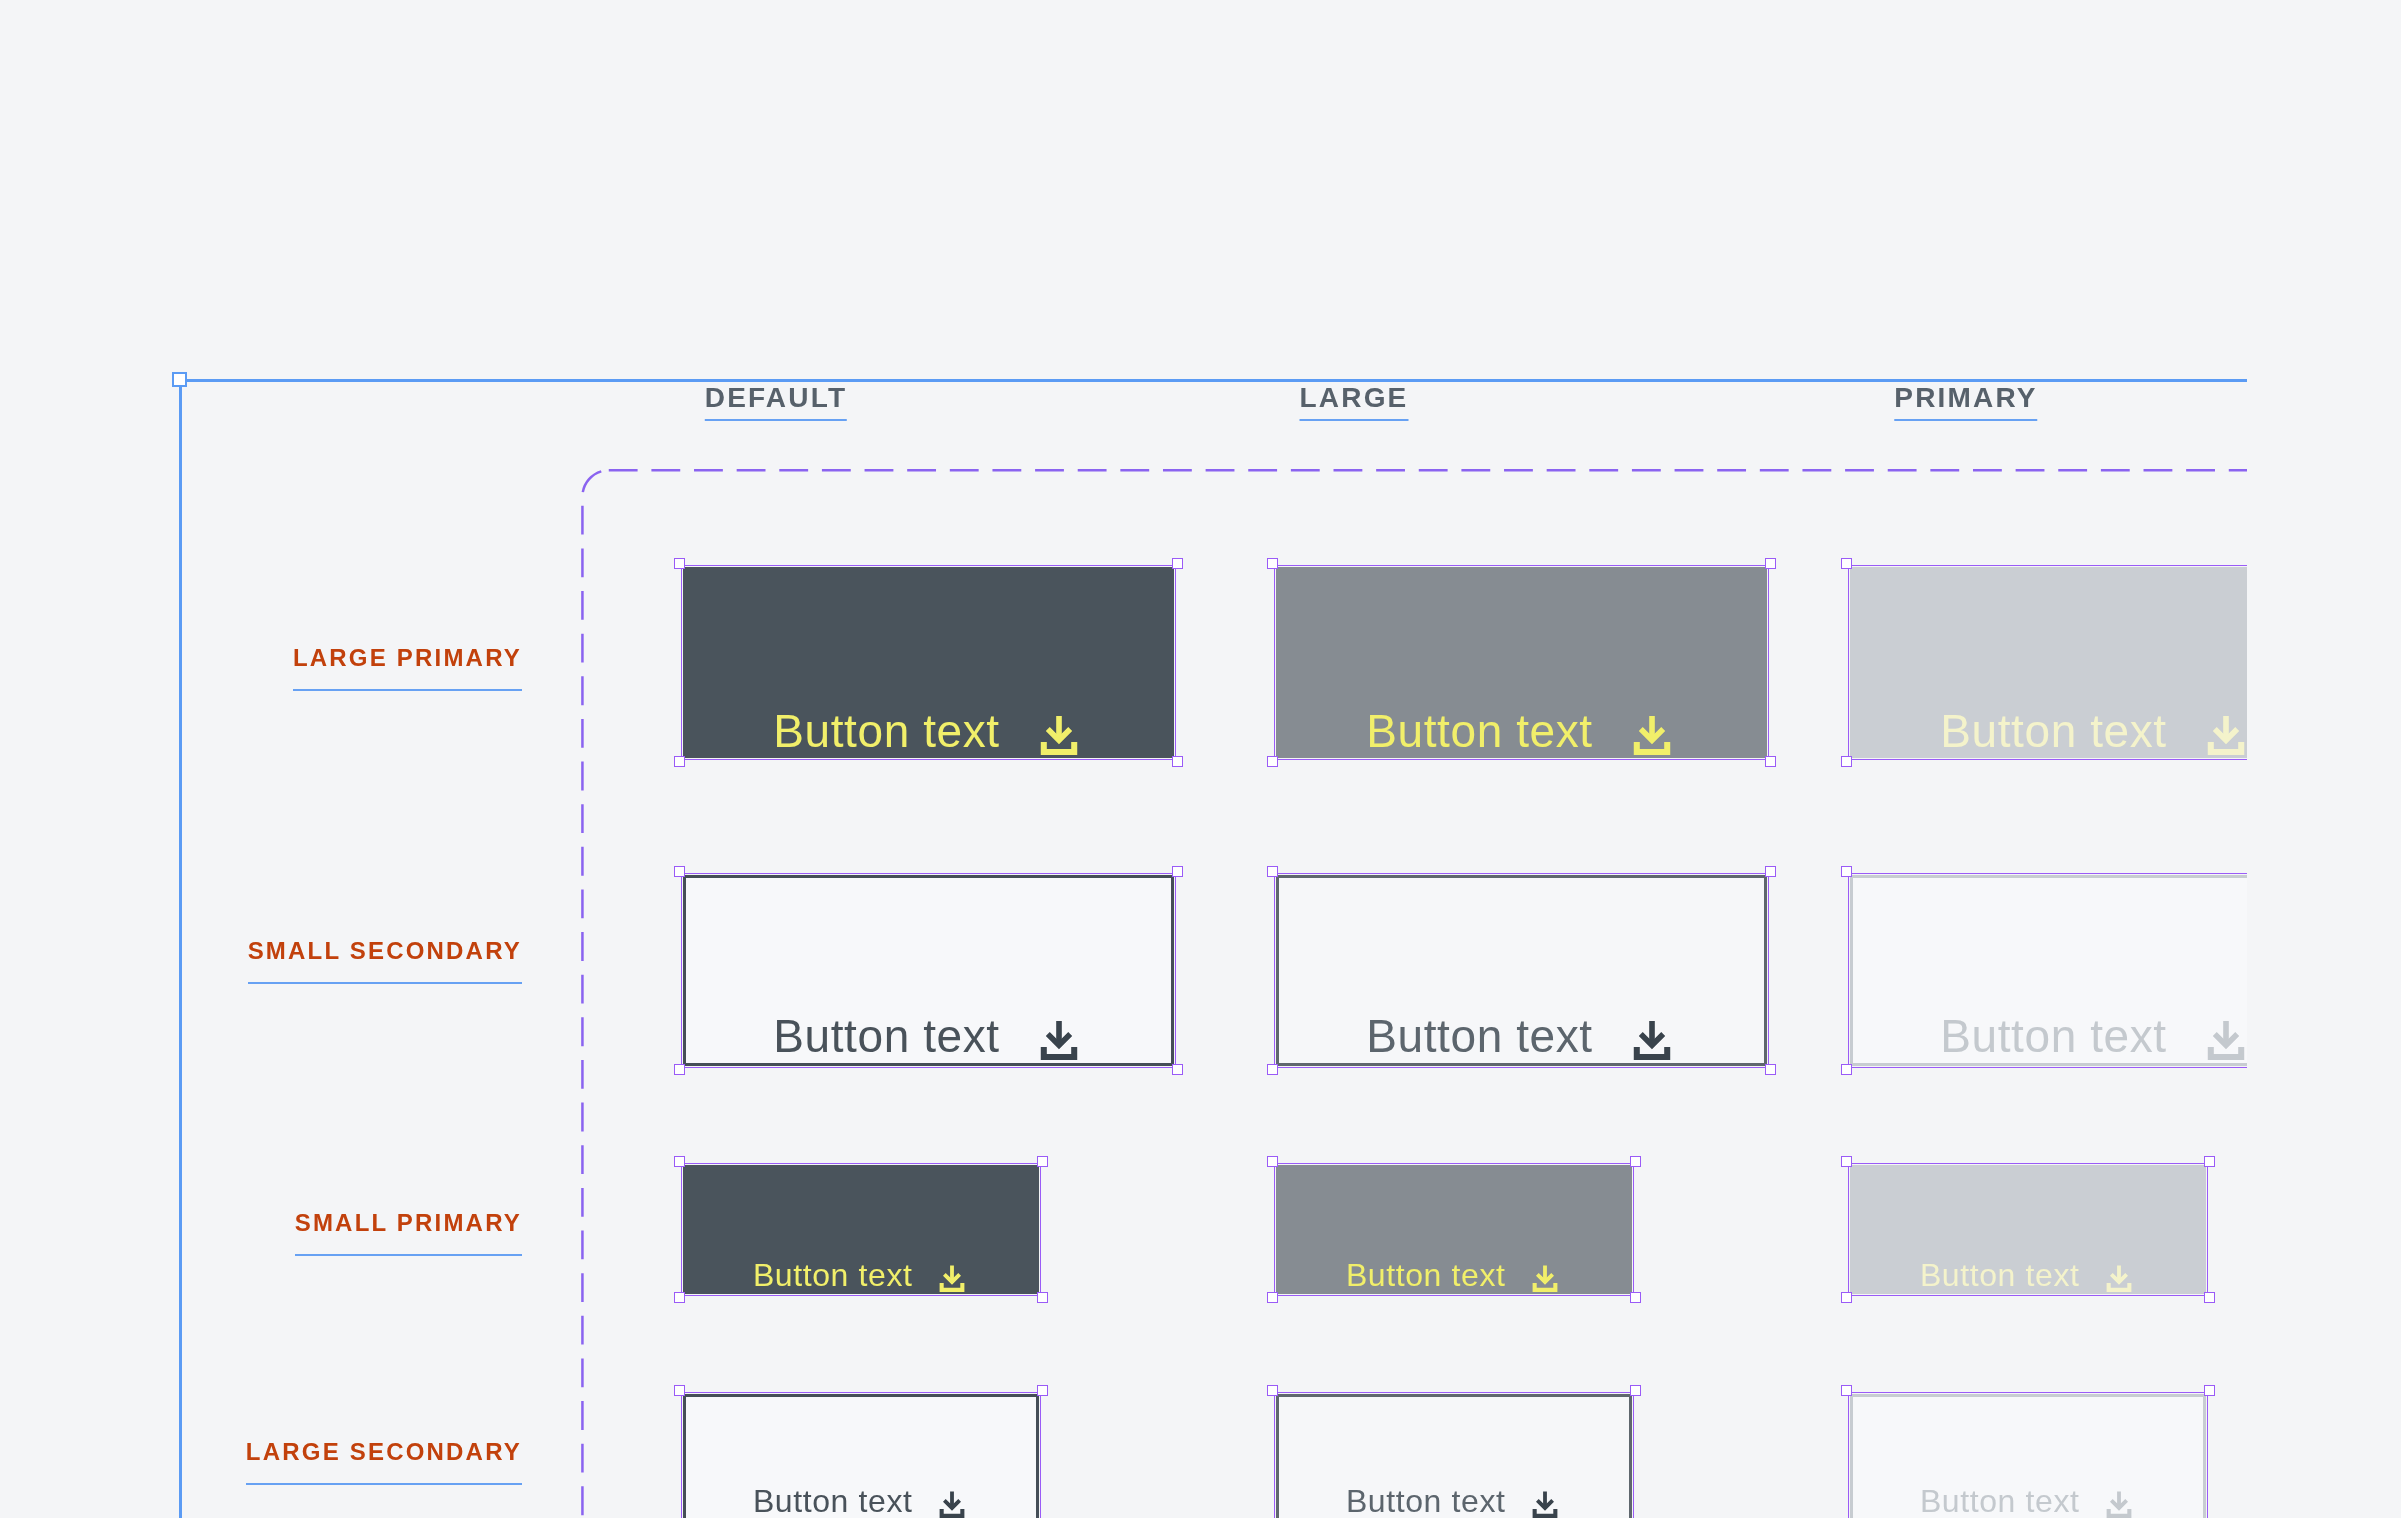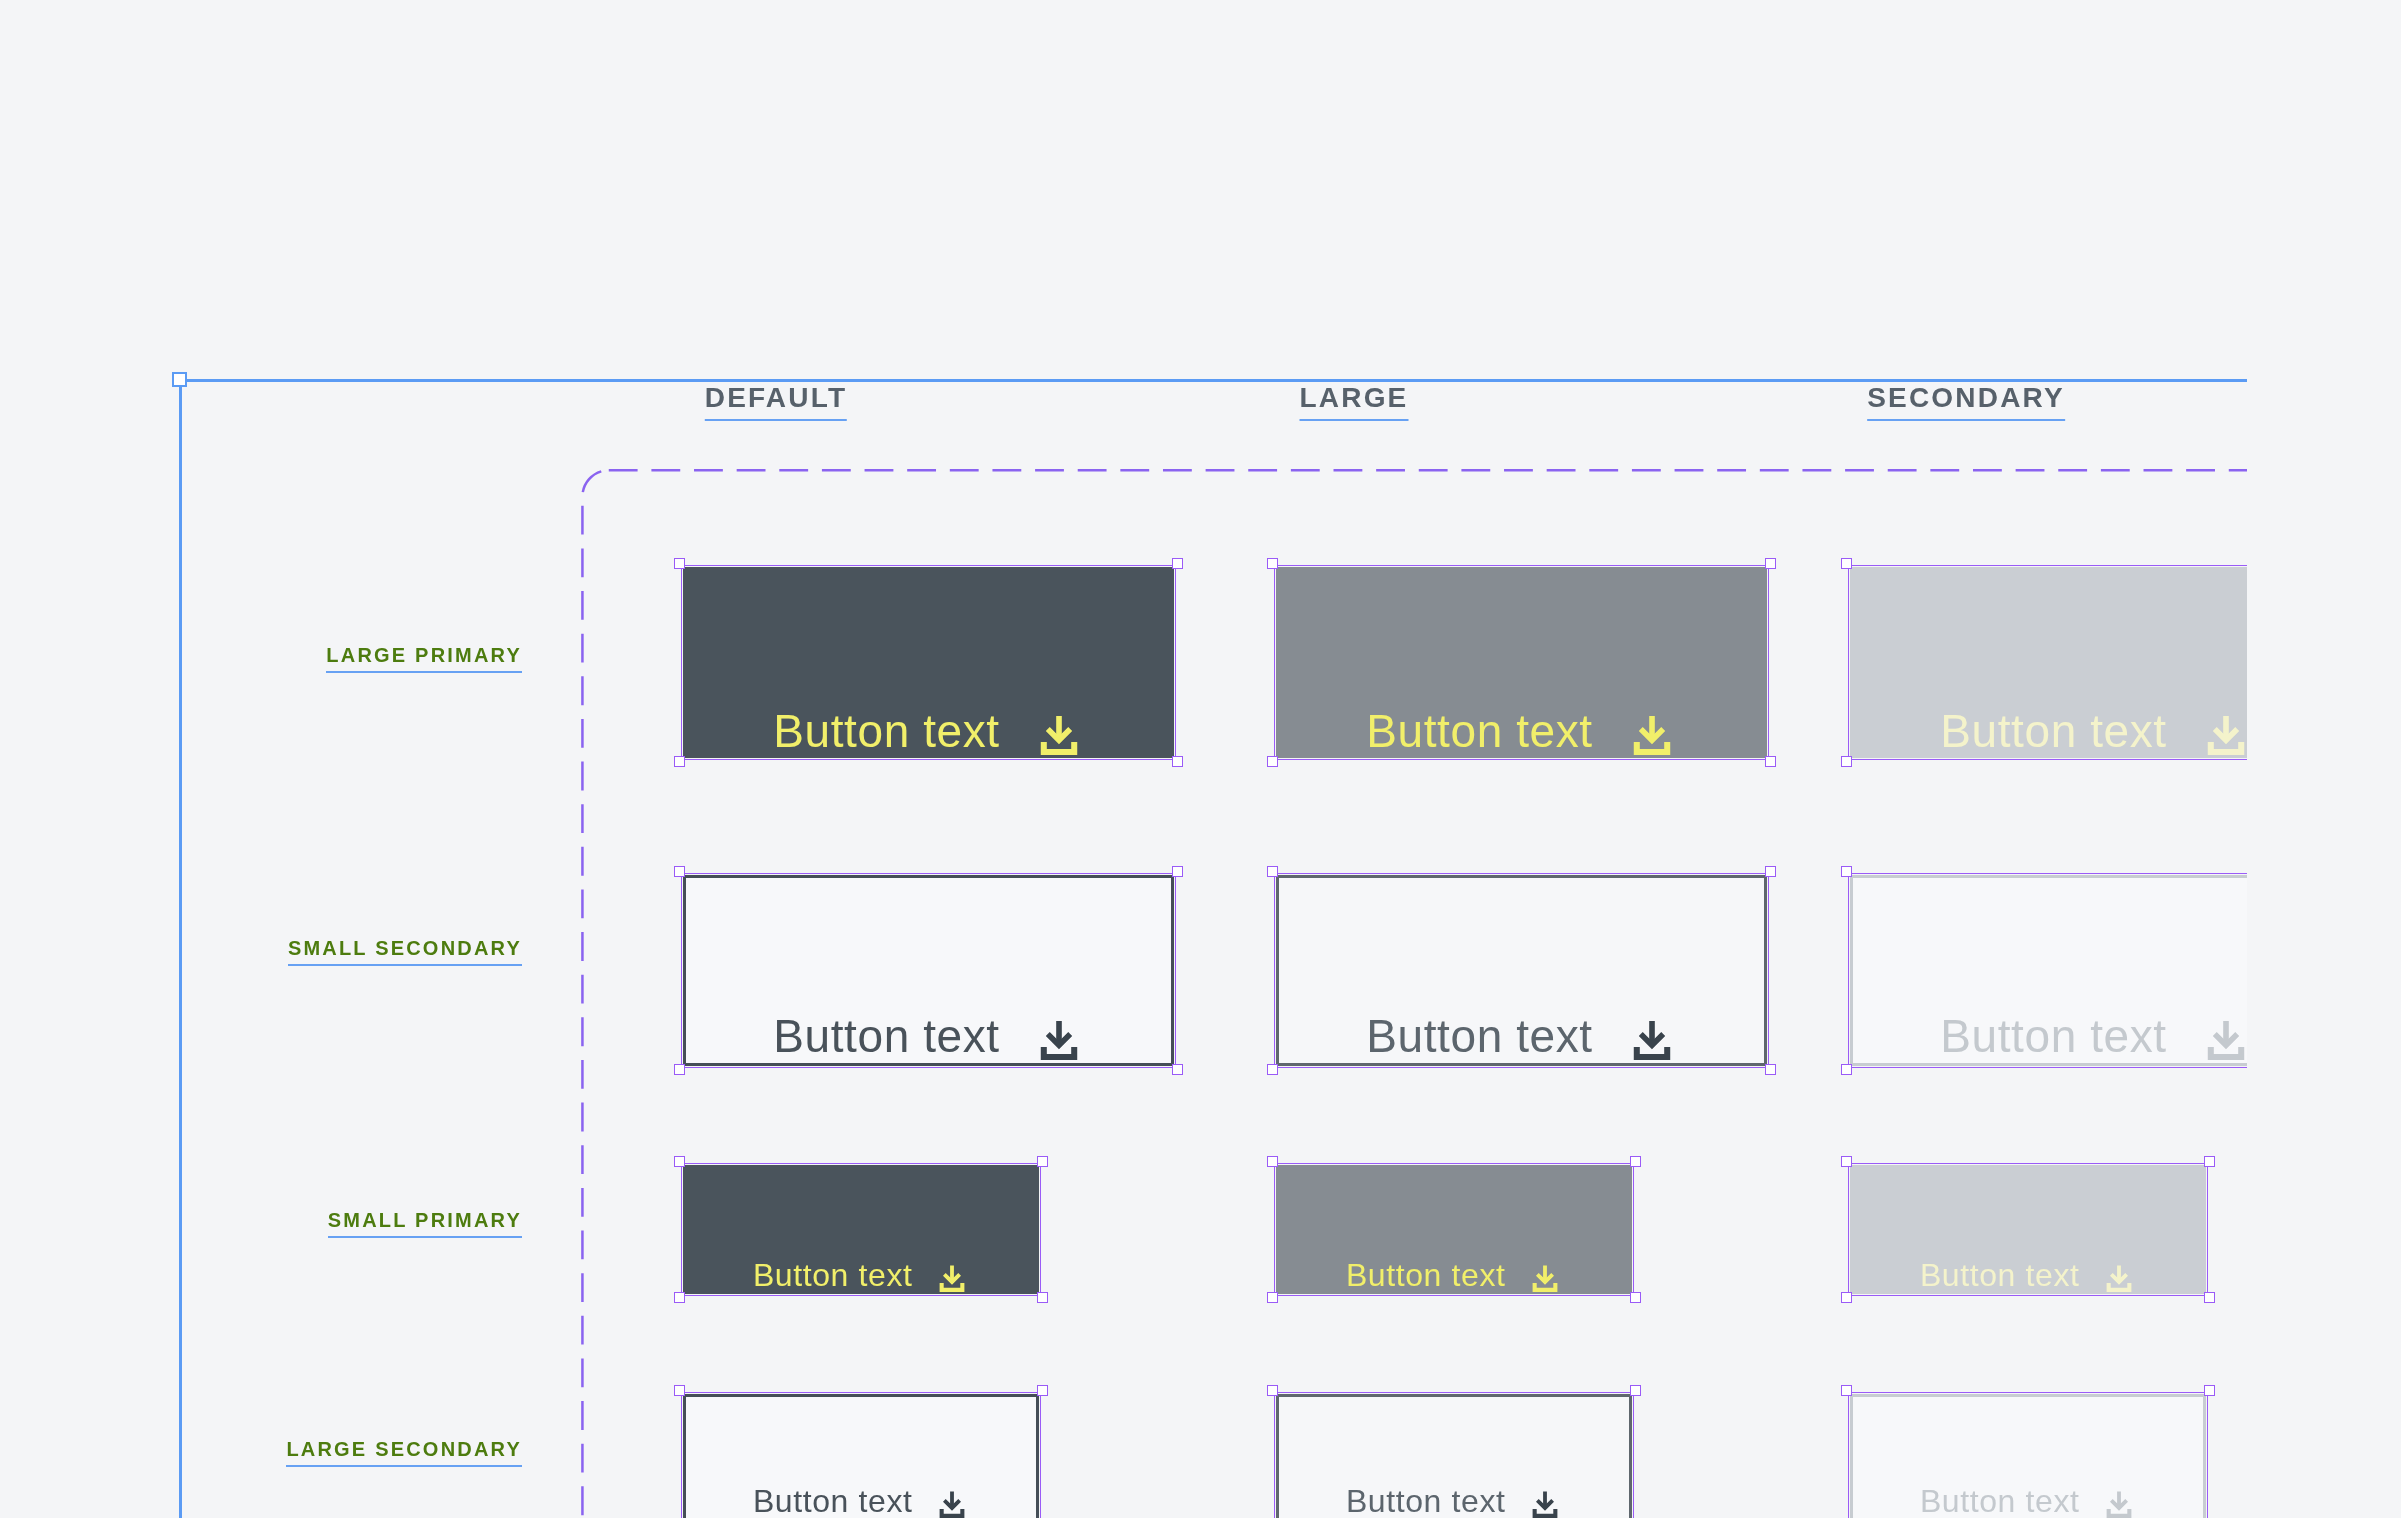--- a/index.html
+++ b/index.html
@@ -30,23 +30,23 @@
     position:absolute;top:342px;transform:translateX(-50%);
     font-size:28px;font-weight:700;letter-spacing:2.2px;
     color:#57616B;white-space:nowrap;
     border-bottom:2.5px solid #67A1F3;padding-bottom:5px;
   }
   .row-label-box{
     position:absolute;left:0;width:522px;text-align:right;
   }
   .row-label-box span{
     display:inline-block;
-    font-size:20px;font-weight:700;letter-spacing:2.2px;
-    color:#4d7c0f;white-space:nowrap;
-    border-bottom:2.5px solid #67A1F3;padding-bottom:4px;
+    font-size:24px;font-weight:700;letter-spacing:2.2px;
+    color:#c2410c;white-space:nowrap;
+    border-bottom:2.5px solid #67A1F3;padding-bottom:17px;
   }
   
   .cell{position:absolute;}
   .btn{
     position:absolute;inset:0;
     display:flex;align-items:flex-end;justify-content:center;
     box-sizing:border-box;white-space:nowrap;
   }
   .btn .lbl{letter-spacing:0.6px;}
   .btn.large .lbl{font-size:46px;}
@@ -80,21 +80,21 @@
   <div class="frame-line v"></div>
   <div class="frame-handle"></div>
 
   <svg class="dashed-region" viewBox="0 0 2904 1737" width="1821" height="1089">
     <rect x="2" y="2" width="3200" height="2000" rx="42" ry="42" fill="none" stroke="#8A63F0" stroke-width="4" stroke-dasharray="46 22"></rect>
   </svg>
 
   <div id="headers">
       <div class="col-header" style="left: 776px;">DEFAULT</div>
       <div class="col-header" style="left: 1354px;">LARGE</div>
-      <div class="col-header" style="left: 1966px;">SECONDARY</div>
+      <div class="col-header" style="left: 1966px;">PRIMARY</div>
     </div>
 
   <div id="rowlabels">
       <div class="row-label-box" style="top: 604px;"><span>LARGE PRIMARY</span></div>
       <div class="row-label-box" style="top: 897px;"><span>SMALL SECONDARY</span></div>
       <div class="row-label-box" style="top: 1169px;"><span>SMALL PRIMARY</span></div>
       <div class="row-label-box" style="top: 1398px;"><span>LARGE SECONDARY</span></div>
     </div>
 
   <div id="grid">

